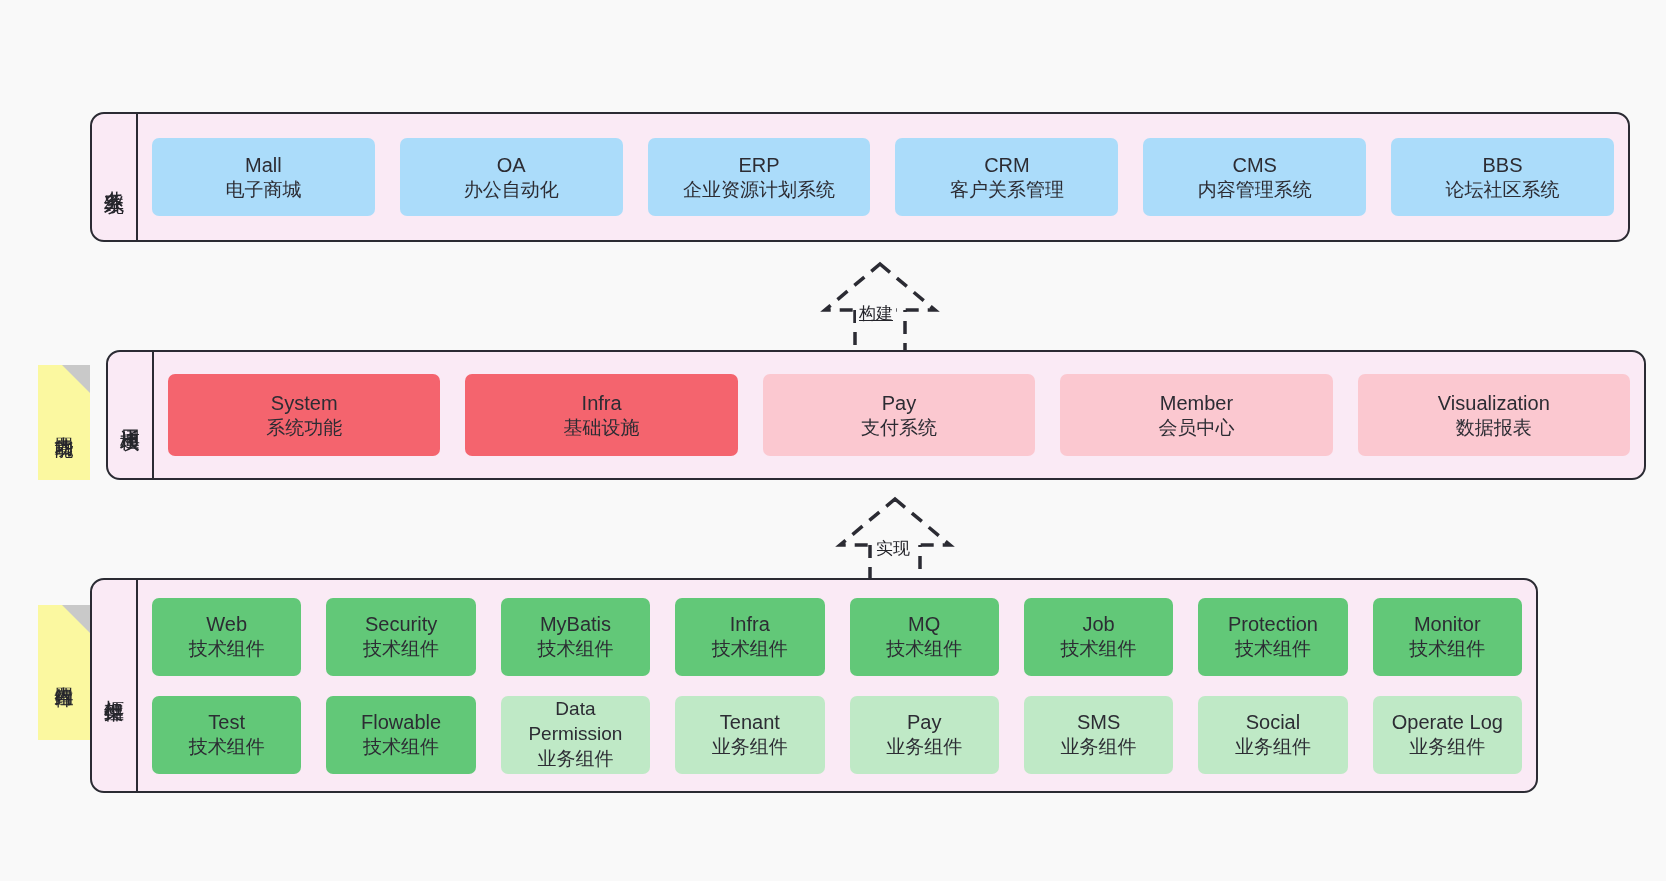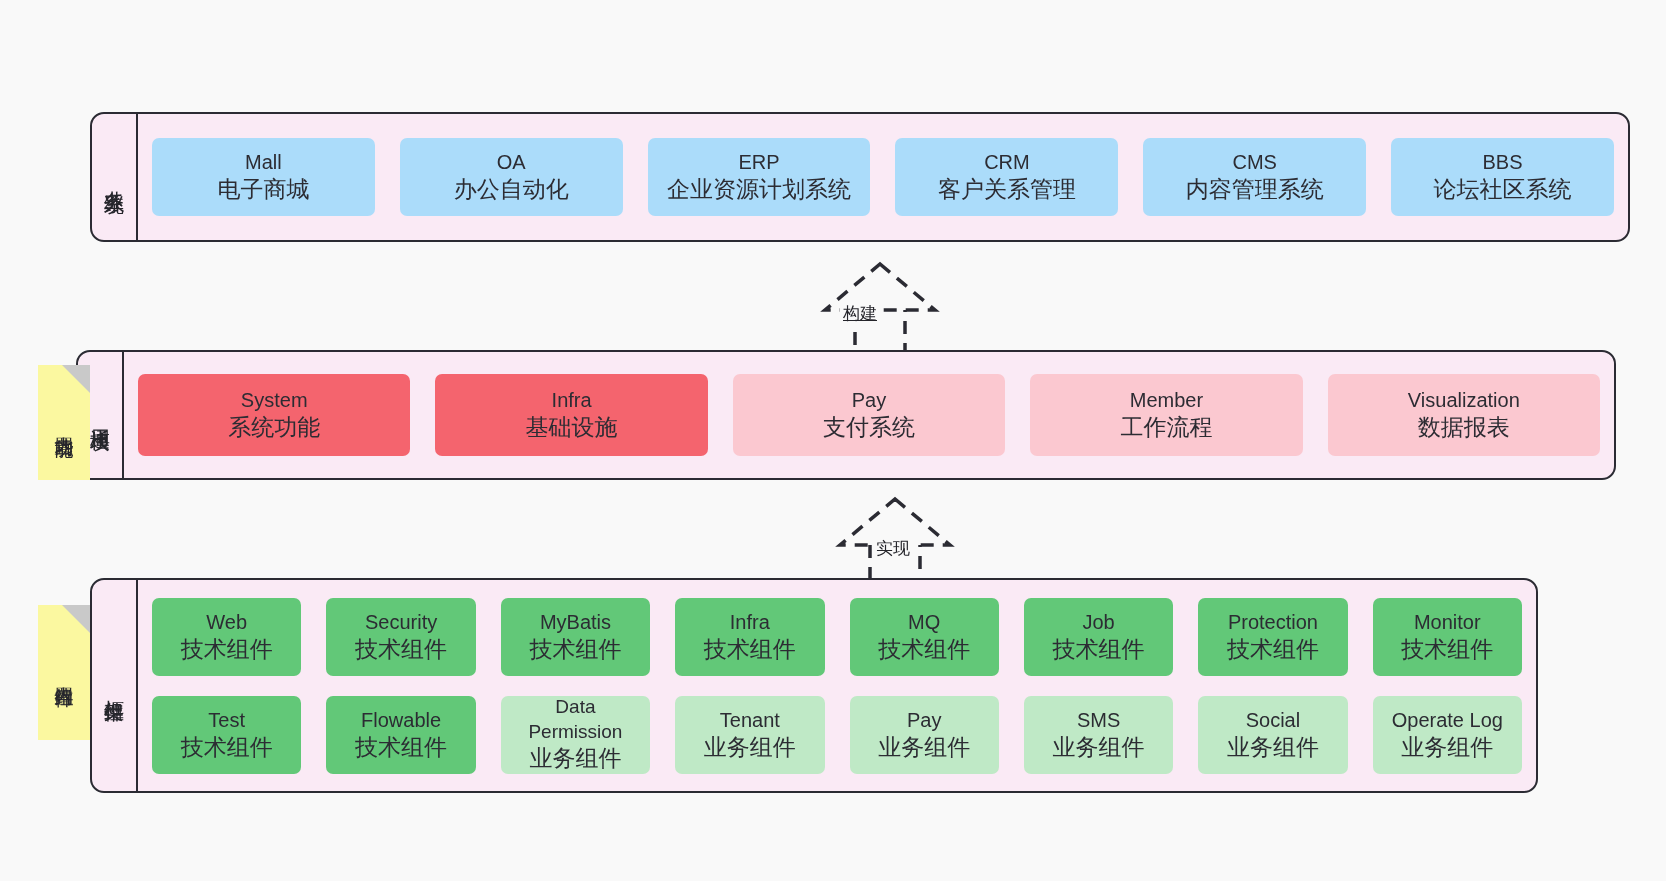--- a/index.html
+++ b/index.html
@@ -63,21 +63,21 @@
     display: flex;
     flex-direction: column;
     align-items: center;
     justify-content: center;
     text-align: center;
     color: #2c2c33;
     line-height: 1.30;
     padding: 4px 2px;
   }
   .card .l1 { font-size: 20px; }
-  .card .l2 { font-size: 23px; }
+  .card .l2 { font-size: 19px; }
   .card.three .l1 { font-size: 19px; }
 
   .c-blue       { background: #abdcfa; }
   .c-red        { background: #f4646e; }
   .c-pink       { background: #fbc8d0; }
   .c-green      { background: #62c878; }
   .c-lightgreen { background: #bfe9c6; }
 
   .h-business  { height: 78px; }
   .h-common    { height: 82px; }
@@ -164,24 +164,24 @@
     </div>
   </div>
 
   <div class="arrow" id="arrow-build" style="left:800px; top:262px; width:160px; height:92px;">
     <svg width="160" height="92" viewBox="0 0 160 92">
 
       <path d="M 80 2 L 135 48 L 25 48 Z" fill="#f9f9f9" stroke="#2b2b33" stroke-width="3.5" stroke-dasharray="13,9" stroke-linecap="butt"></path>
 
       <path d="M 55 48 L 55 90 L 105 90 L 105 48" fill="none" stroke="#2b2b33" stroke-width="3.5" stroke-dasharray="13,9" stroke-linecap="butt"></path>
     </svg>
-    <div class="arrow-label" style="left:40px; top:40px;text-decoration:underline;">构建</div>
-  </div>
-
-  <div class="layer" id="layer-common" style="left:76px; top:350px; width:1540px; height:130px;">
+    <div class="arrow-label" style="left:56px; top:40px;text-decoration:underline;">构建</div>
+  </div>
+
+  <div class="layer" id="layer-common" style="left:106px; top:350px; width:1540px; height:130px;">
     <div class="layer-title">通用模块</div>
     <div class="layer-body">
       <div class="row">
 
         <div class="card c-red h-common">
           <div class="l1">System</div>
           <div class="l2">系统功能</div>
         </div>
 
         <div class="card c-red h-common">
@@ -190,21 +190,21 @@
         </div>
 
 
         <div class="card c-pink h-common">
           <div class="l1">Pay</div>
           <div class="l2">支付系统</div>
         </div>
 
         <div class="card c-pink h-common">
           <div class="l1">Member</div>
-          <div class="l2">工作流程</div>
+          <div class="l2">会员中心</div>
         </div>
 
         <div class="card c-pink h-common">
           <div class="l1">Visualization</div>
           <div class="l2">数据报表</div>
         </div>
 
       </div>
     </div>
   </div>

